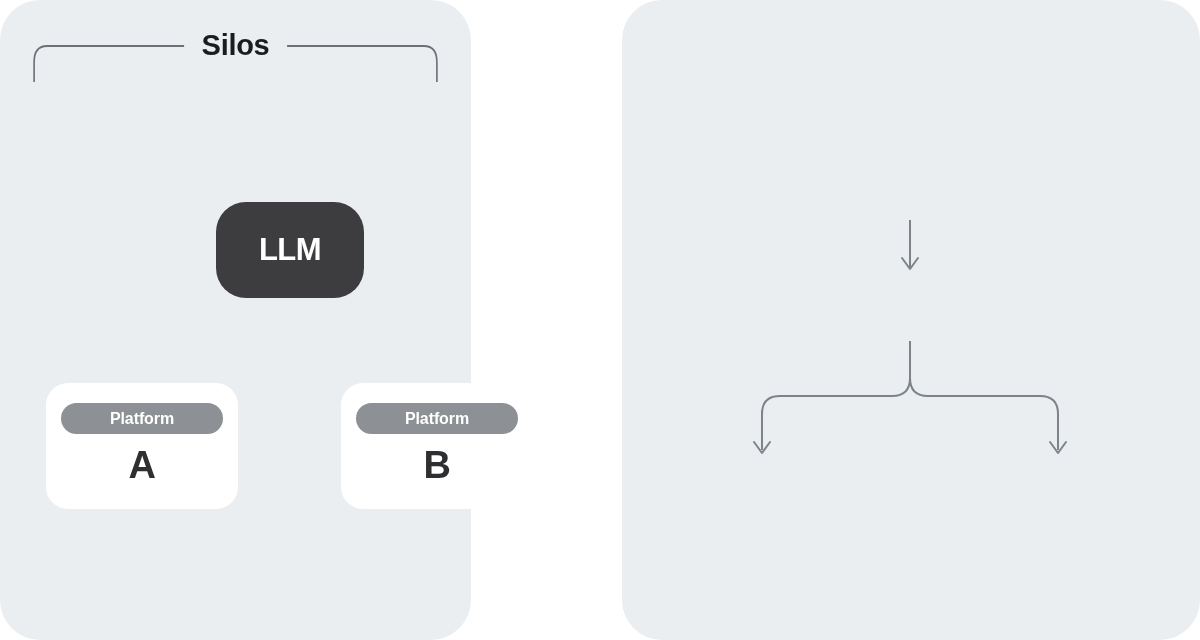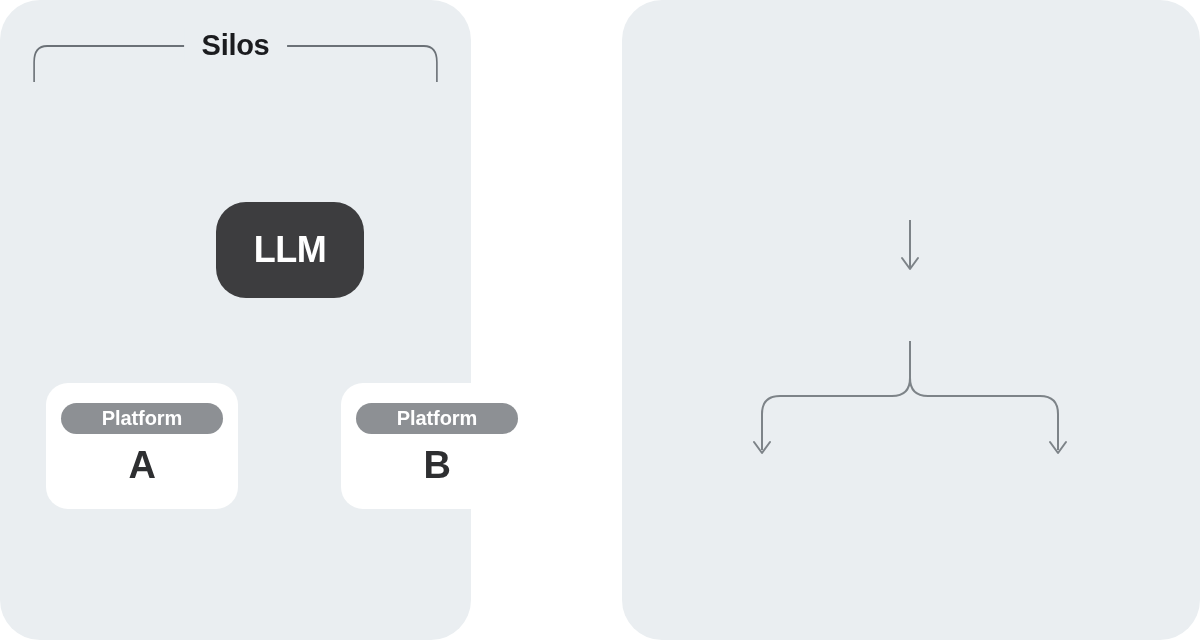--- a/index.html
+++ b/index.html
@@ -66,21 +66,21 @@
     white-space: nowrap;
     z-index: 3;
   }
 
   
   .llm-node {
     position: absolute;
     background: #3d3d3f;
     border-radius: 30px;
     color: #ffffff;
-    font-size: 36px;
+    font-size: 31px;
     font-weight: 700;
     letter-spacing: -0.5px;
     display: flex;
     align-items: center;
     justify-content: center;
   }
   #llm-left  { left: 216px; top: 202px; width: 148px; height: 96px; }
 
   
   .platform-card {
@@ -89,21 +89,21 @@
     border-radius: 22px;
     display: flex;
     flex-direction: column;
     align-items: center;
   }
   .platform-pill {
     margin-top: 20px;
     background: #8d9094;
     border-radius: 16px;
     color: #ffffff;
-    font-size: 20px;
+    font-size: 16px;
     font-weight: 700;
     letter-spacing: -0.1px;
     display: flex;
     align-items: center;
     justify-content: center;
   }
   .platform-letter {
     margin-top: 8px;
     font-size: 38px;
     font-weight: 700;

